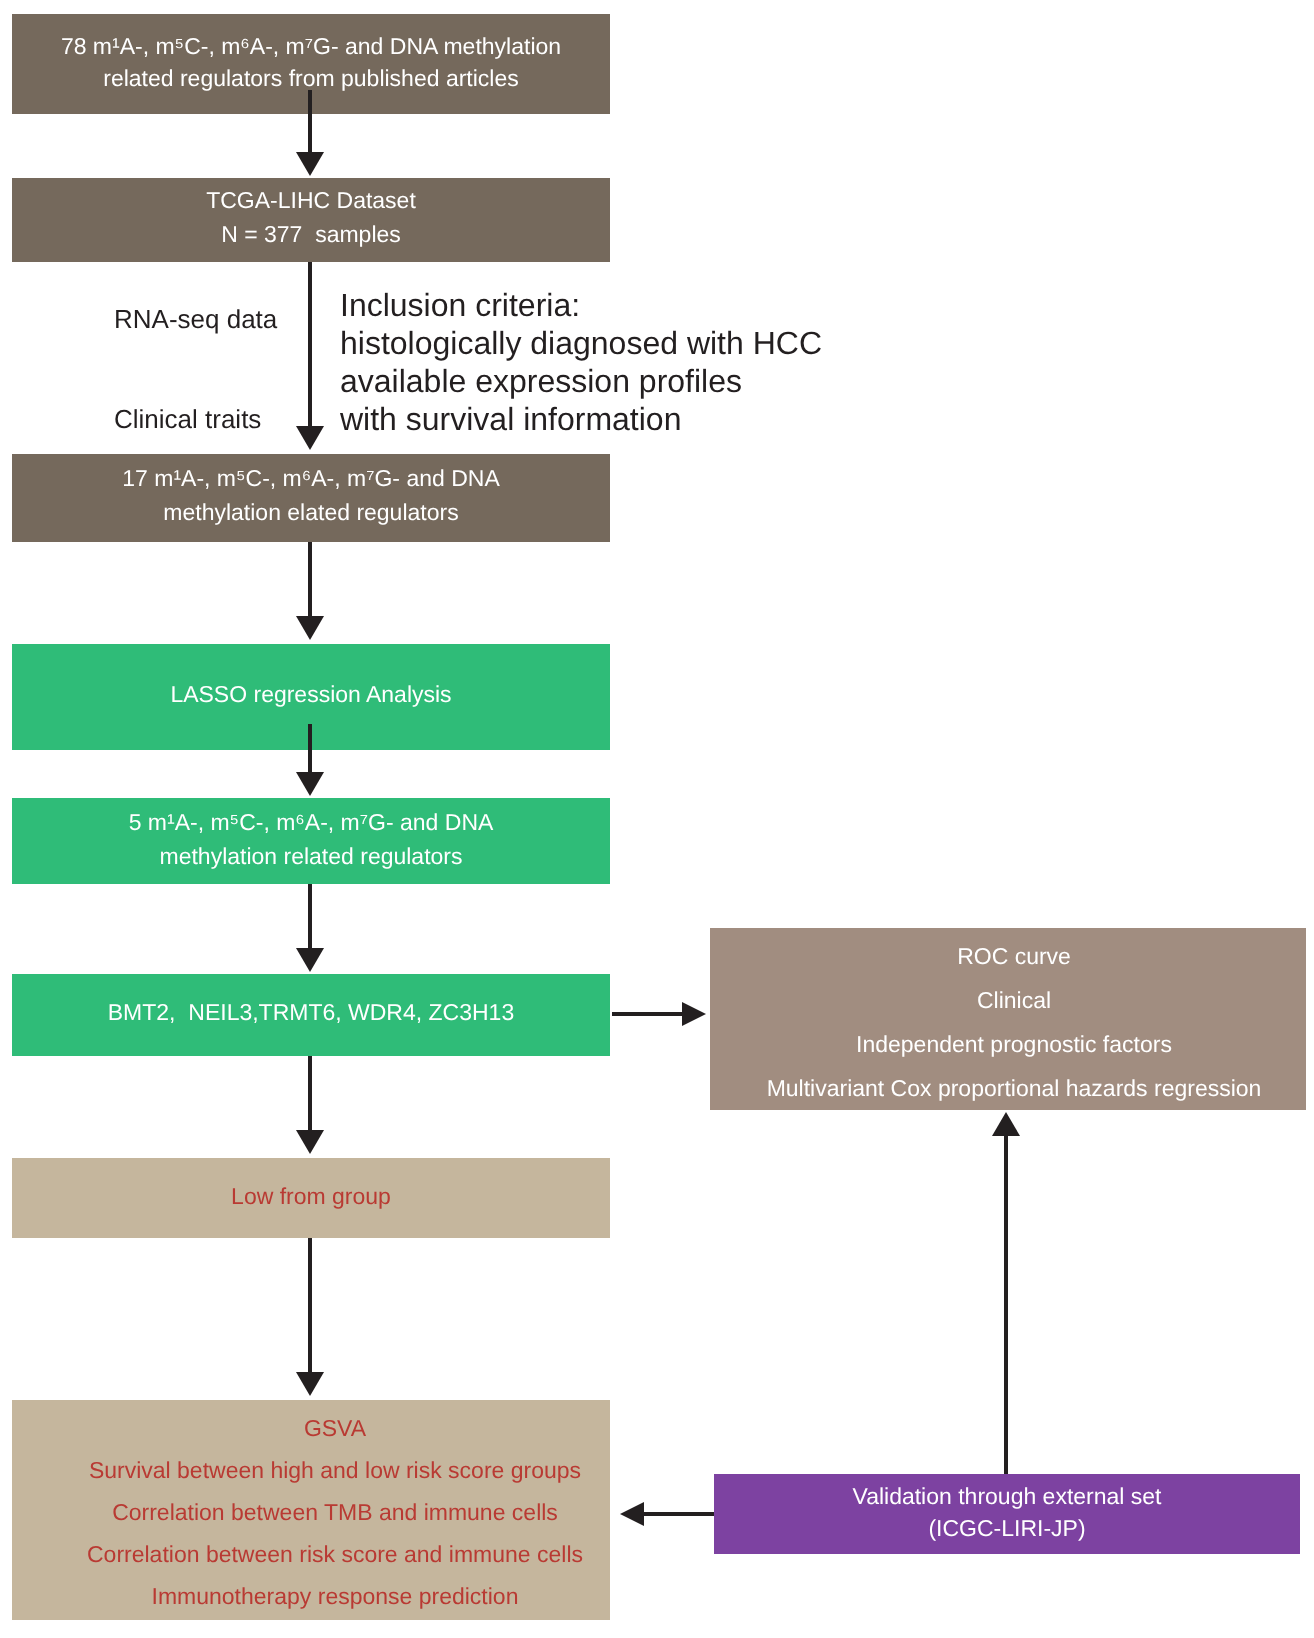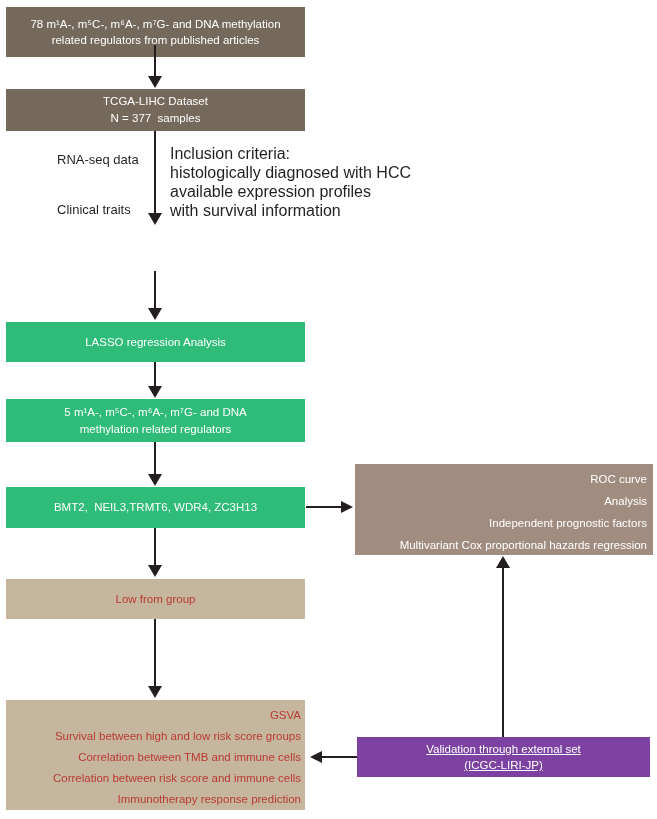--- a/index.html
+++ b/index.html
@@ -26,36 +26,36 @@
     text-align: center;
   }
   .brown  { background: var(--brown, #75695c);  color: #ffffff; }
   .green  { background: var(--green, #2fbc78);  color: #ffffff; }
   .tan    { background: var(--tan, #c5b69d); }
   .mauve  { background: var(--mauve, #a18d80); color: #ffffff; }
   .purple { background: var(--purple, #7d42a1); color: #ffffff; }
   .redtxt { color: var(--red, #b93a33); }
 
   .leftalign { justify-content: flex-start; }
-  .leftalign .bline { text-align: right; }
+  .leftalign .bline { text-align: center; }
 
   .b1 { left: 6px;   top: 7px;   width: 299px; height: 50px; }
   .b1 .bline { line-height: 16px; }
   .b2 { left: 6px;   top: 89px;  width: 299px; height: 42px; }
   .b3 { left: 6px;   top: 227px; width: 299px; height: 44px; }
-  .b4 { left: 6px;   top: 322px; width: 299px; height: 40px; justify-content: center; }
+  .b4 { left: 6px;   top: 322px; width: 299px; height: 53px; justify-content: center; }
   .b5 { left: 6px;   top: 399px; width: 299px; height: 43px; }
   .b6 { left: 6px;   top: 487px; width: 299px; height: 41px; }
   .bR { left: 355px; top: 464px; width: 298px; height: 91px; padding: 4px 6px 0 12px; }
   .bR .bline { line-height: 22px; }
   .b7 { left: 6px;   top: 579px; width: 299px; height: 40px; }
   .b8 { left: 6px;   top: 700px; width: 299px; height: 110px; padding: 5px 4px 0 28px; }
   .b8 .bline { line-height: 21px; }
   .bP { left: 357px; top: 737px; width: 293px; height: 40px; }
-  .bP .bline { line-height: 16px; text-decoration: underline; }
+  .bP .bline { line-height: 16px; }
 
   .sidelabel {
     position: absolute;
     font-size: 13px;
     color: var(--ink, #231f20);
   }
   .lbl-rna      { left: 57px; top: 152px; }
   .lbl-clinical { left: 57px; top: 164px; margin-top: 38px; }
   .inclusion {
     position: absolute;
@@ -97,20 +97,24 @@
   <div class="sidelabel lbl-rna">RNA-seq data</div>
   <div class="sidelabel lbl-clinical">Clinical traits</div>
 
   <div class="inclusion">
     <div>Inclusion criteria:</div>
     <div>histologically diagnosed with HCC</div>
     <div>available expression profiles</div>
     <div>with survival information</div>
   </div>
 
+  <div class="box brown b3">
+    <div class="bline">17 m¹A-, m⁵C-, m⁶A-, m⁷G- and DNA</div>
+    <div class="bline">methylation elated regulators</div>
+  </div>
 
   <div class="vline" style="left:154px; top:271px; height:38px;"></div>
   <div class="head down" style="left:148px; top:308px;"></div>
 
   <div class="box green b4">
     <div class="bline">LASSO regression Analysis</div>
   </div>
 
   <div class="vline" style="left:154px; top:362px; height:25px;"></div>
   <div class="head down" style="left:148px; top:386px;"></div>
@@ -125,21 +129,21 @@
 
   <div class="box green b6">
     <div class="bline">BMT2,  NEIL3,TRMT6, WDR4, ZC3H13</div>
   </div>
 
   <div class="hline" style="left:306px; top:506px; width:36px;"></div>
   <div class="head right" style="left:341px; top:501px;"></div>
 
   <div class="box mauve bR leftalign">
     <div class="bline">ROC curve</div>
-    <div class="bline">Analysis</div>
+    <div class="bline">Clinical</div>
     <div class="bline">Independent prognostic factors</div>
     <div class="bline">Multivariant Cox proportional hazards regression</div>
   </div>
 
   <div class="vline" style="left:154px; top:528px; height:38px;"></div>
   <div class="head down" style="left:148px; top:565px;"></div>
 
   <div class="box tan b7">
     <div class="bline redtxt">Low from group</div>
   </div>

